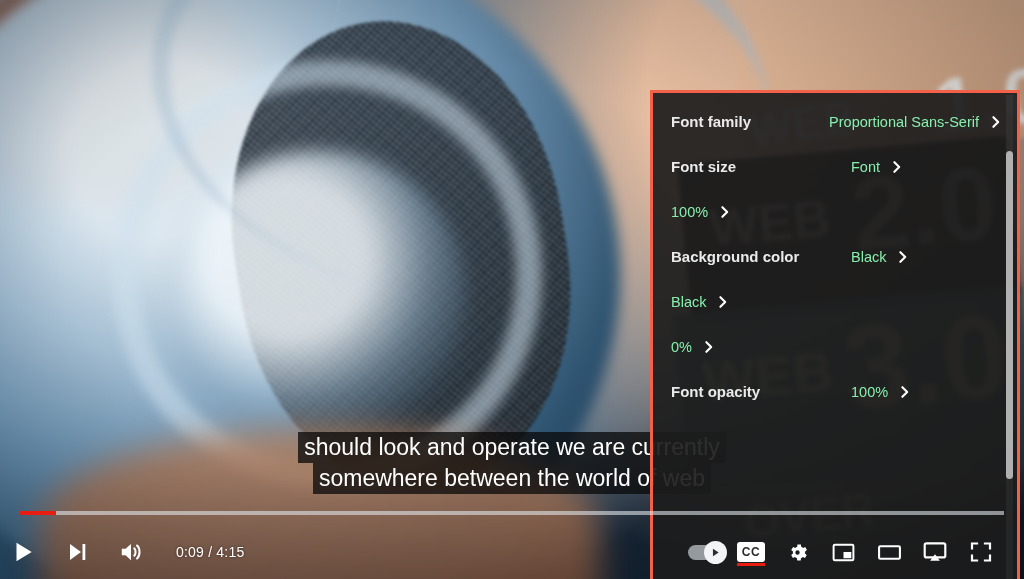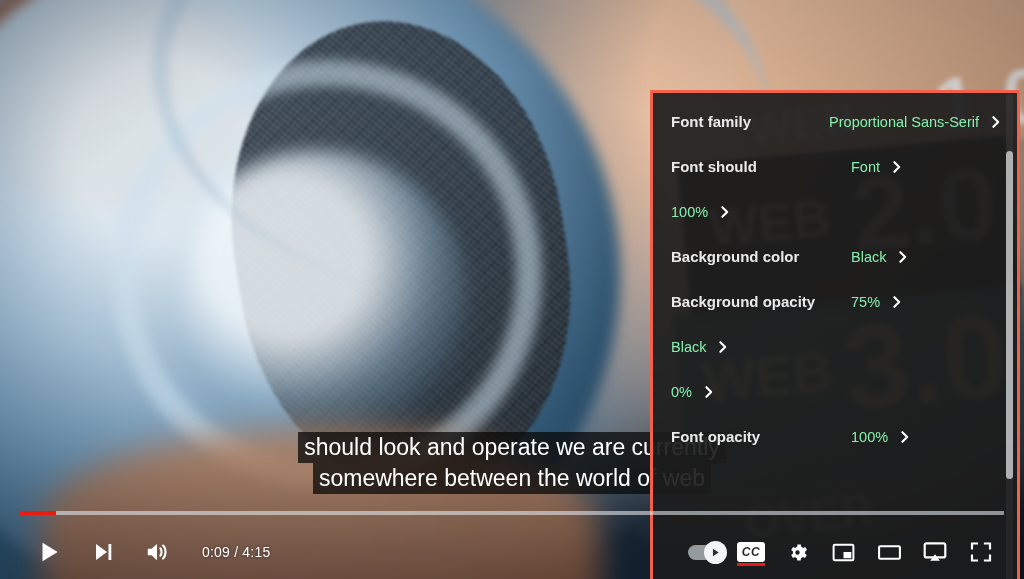--- a/index.html
+++ b/index.html
@@ -232,42 +232,42 @@
   .progress-fill {
     position: absolute; left: 0; top: 0; bottom: 0;
     width: 3.7%;
     background: #e81c10;
   }
   .ctrl-row {
     position: absolute; left: 0; right: 0; top: 20px;
     height: 54px;
     display: flex; align-items: center;
   }
-  .ctrl-left { display: flex; align-items: center; padding-left: 26px; gap: 8px; }
+  .ctrl-left { display: flex; align-items: center; gap: 8px; }
   .ctrl-right { margin-left: auto; display: flex; align-items: center; padding-right: 20px; }
   .btn {
     width: 46px; height: 46px;
     display: flex; align-items: center; justify-content: center;
     cursor: pointer;
     position: relative;
   }
   .btn svg { display: block; }
   .time {
     color: #ffffff;
     font-size: 14px;
     margin-left: 14px;
     letter-spacing: .2px;
     white-space: nowrap;
     text-shadow: 0 0 3px rgba(0,0,0,.6);
   }
   .cc-box {
     width: 28px; height: 20px;
     background: #ffffff;
     border-radius: 3px;
-    display: flex; align-items: center; justify-content: center; font-style: italic;
+    display: flex; align-items: center; justify-content: center;
   }
   .cc-box span {
     color: #2a2a2a; font-size: 12px; font-weight: 700; letter-spacing: .5px;
   }
   .cc-underline {
     position: absolute;
     bottom: 9px; left: 9px;
     width: 28px; height: 3px;
     background: #e81c10;
   }
@@ -328,21 +328,21 @@
         <div class="row-label">Font family</div>
         <div class="row-value">Proportional Sans-Serif</div>
         <span class="chev">
           <svg viewBox="0 0 16 16" width="14" height="14">
               <path d="M5 2.5 L10.5 8 L5 13.5" fill="none" stroke="#ffffff" stroke-width="2.4" stroke-linecap="round" stroke-linejoin="round"></path>
             </svg>
         </span>
       </div>
 
       <div class="row">
-        <div class="row-label">Font should</div>
+        <div class="row-label">Font size</div>
         <div class="row-value">Font</div>
         <span class="chev">
           <svg viewBox="0 0 16 16" width="14" height="14">
               <path d="M5 2.5 L10.5 8 L5 13.5" fill="none" stroke="#ffffff" stroke-width="2.4" stroke-linecap="round" stroke-linejoin="round"></path>
             </svg>
         </span>
       </div>
 
       <div class="row">
         <div class="row-value">100%</div>
@@ -356,29 +356,20 @@
       <div class="row">
         <div class="row-label">Background color</div>
         <div class="row-value">Black</div>
         <span class="chev">
           <svg viewBox="0 0 16 16" width="14" height="14">
               <path d="M5 2.5 L10.5 8 L5 13.5" fill="none" stroke="#ffffff" stroke-width="2.4" stroke-linecap="round" stroke-linejoin="round"></path>
             </svg>
         </span>
       </div>
 
-      <div class="row">
-        <div class="row-label">Background opacity</div>
-        <div class="row-value">75%</div>
-        <span class="chev">
-          <svg viewBox="0 0 16 16" width="14" height="14">
-              <path d="M5 2.5 L10.5 8 L5 13.5" fill="none" stroke="#ffffff" stroke-width="2.4" stroke-linecap="round" stroke-linejoin="round"></path>
-            </svg>
-        </span>
-      </div>
 
       <div class="row">
         <div class="row-value">Black</div>
         <span class="chev">
           <svg viewBox="0 0 16 16" width="14" height="14">
               <path d="M5 2.5 L10.5 8 L5 13.5" fill="none" stroke="#ffffff" stroke-width="2.4" stroke-linecap="round" stroke-linejoin="round"></path>
             </svg>
         </span>
       </div>
 

